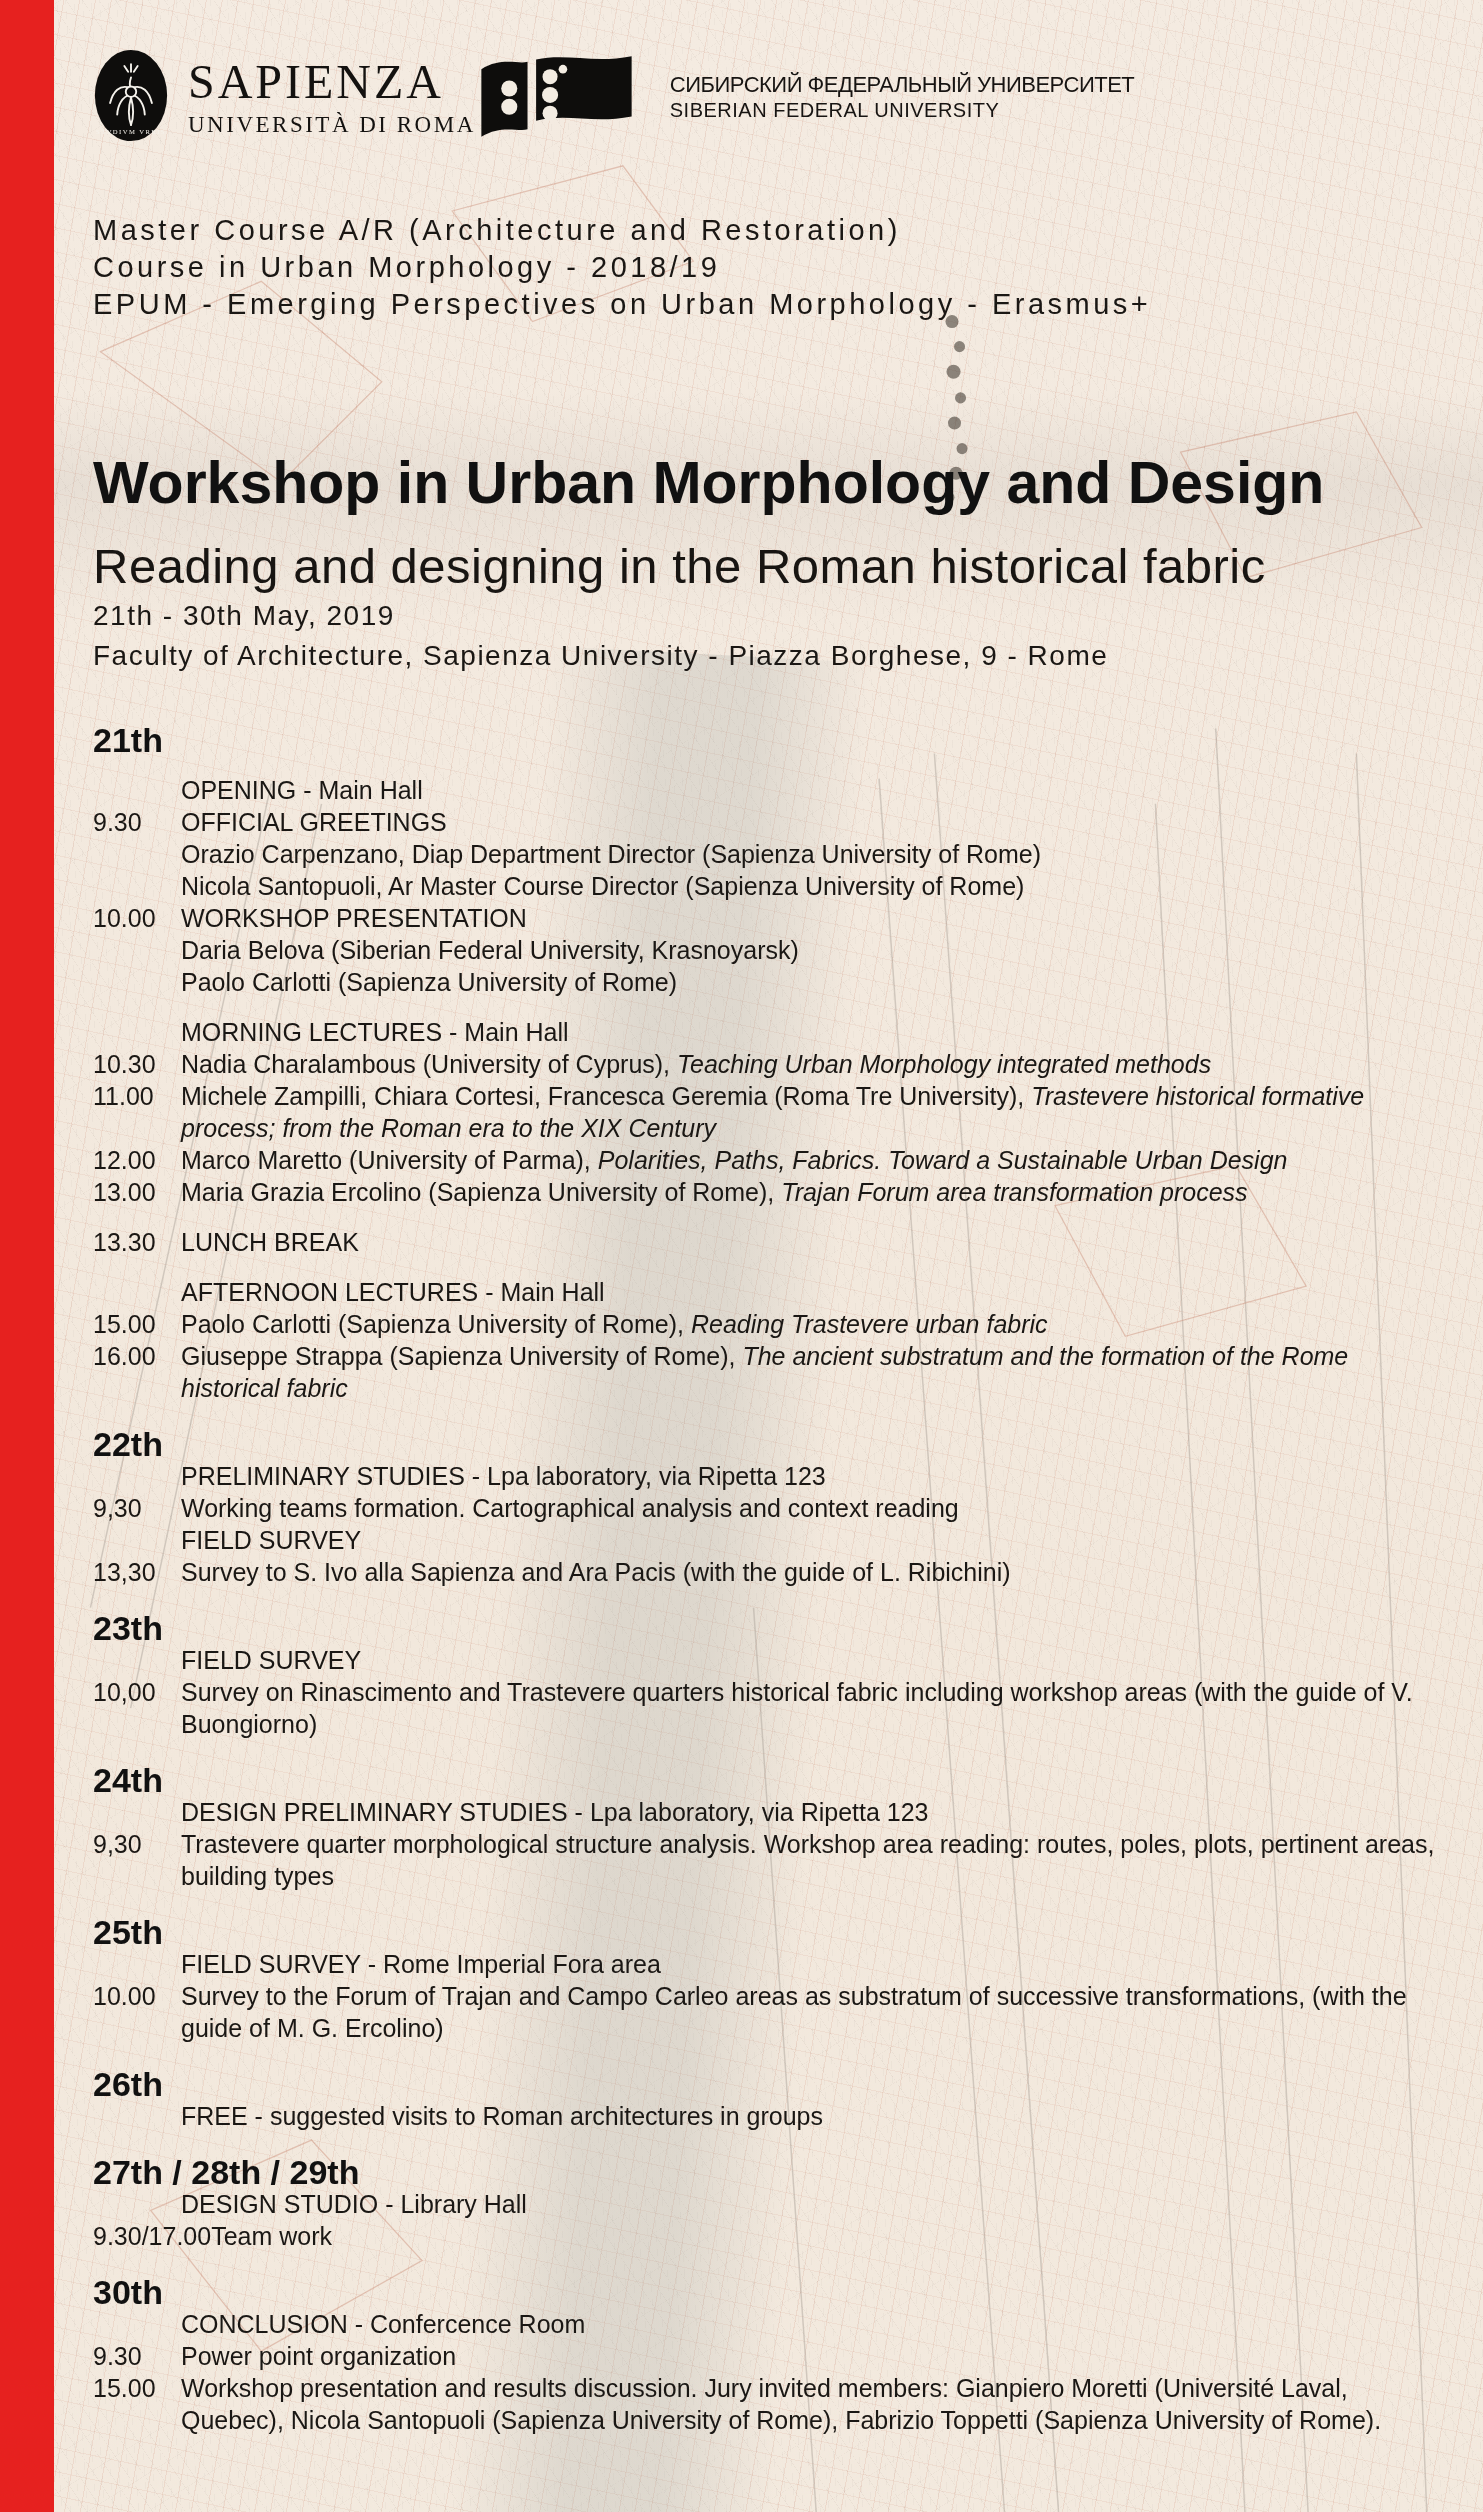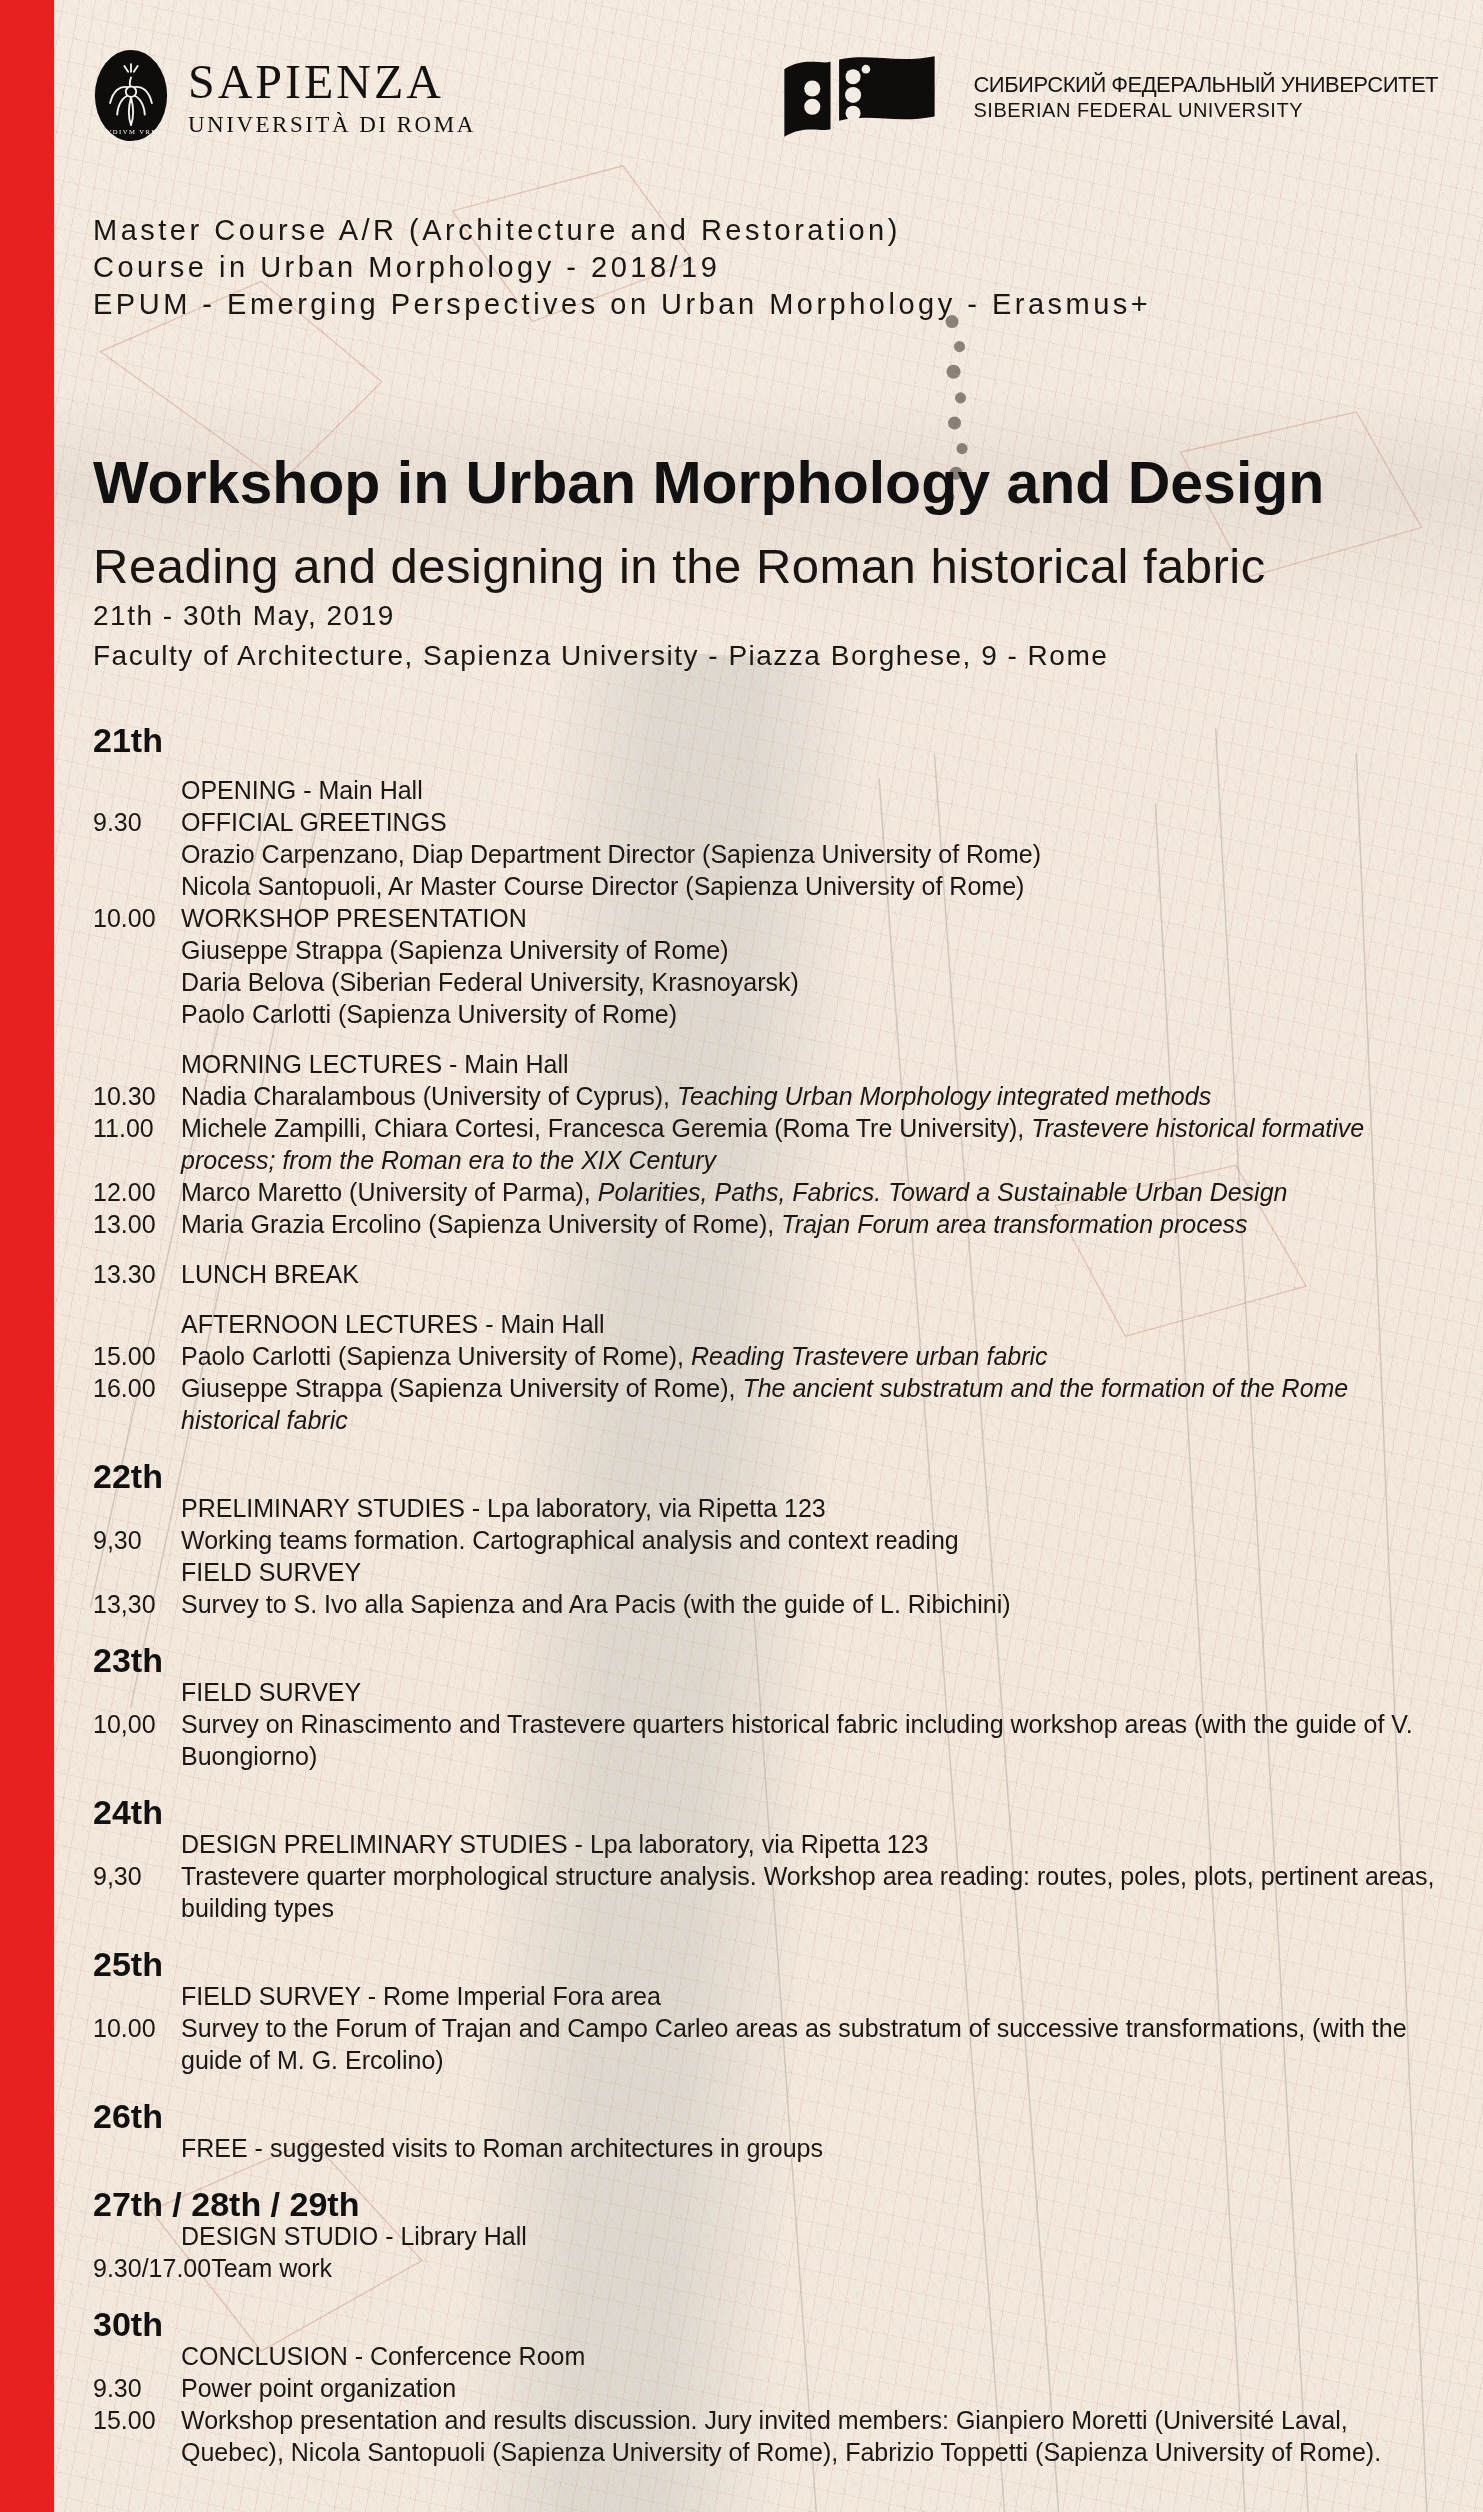--- a/index.html
+++ b/index.html
@@ -29,21 +29,21 @@
   .grey-wash{
     position:absolute;top:392px;left:0;width:100%;height:231px;
     background:linear-gradient(180deg, rgba(125,122,118,0) 0%, rgba(125,122,118,0.10) 40%, rgba(125,122,118,0) 100%);
   }
   .map-decor{position:absolute;inset:0;}
   
   .red-stripe{position:absolute;left:0;top:0;width:54px;height:100%;background:#e6211f;}
   
   .content{position:relative;padding:48px 45px 0 93px;}
   
-  .header-row{display:flex;justify-content:space-between;align-items:flex-start;min-height:121px;}
+  .header-row{display:flex;justify-content:flex-start;align-items:flex-start;min-height:121px;}
   .sapienza{display:flex;align-items:center;gap:19px;}
   .sapienza-text .wordmark{
     font-family:"Liberation Serif",serif;font-size:48px;letter-spacing:3px;color:#141210;line-height:1;
   }
   .sapienza-text .wordsub{
     font-family:"Liberation Serif",serif;font-size:23px;letter-spacing:2.5px;color:#141210;margin-top:7px;line-height:1;
   }
   .sibfu{display:flex;align-items:center;gap:33px;margin-top:5px;}
   .sibfu-text .ru{font-size:22px;letter-spacing:-0.5px;font-weight:500;line-height:1.25;color:#171412;}
   .sibfu-text .en{font-size:20px;letter-spacing:0.5px;font-weight:500;line-height:1.25;color:#171412;}
@@ -190,24 +190,20 @@
           <div class="row">
             <div class="t"></div>
             <div class="x"><span>Nicola Santopuoli, Ar Master Course Director (Sapienza University of Rome)</span></div>
           </div>
           <div class="row">
             <div class="t">10.00</div>
             <div class="x"><span>WORKSHOP PRESENTATION</span></div>
           </div>
           <div class="row">
             <div class="t"></div>
-            <div class="x"><span>Giuseppe Strappa (Sapienza University of Rome)</span></div>
-          </div>
-          <div class="row">
-            <div class="t"></div>
             <div class="x"><span>Daria Belova (Siberian Federal University, Krasnoyarsk)</span></div>
           </div>
           <div class="row">
             <div class="t"></div>
             <div class="x"><span>Paolo Carlotti (Sapienza University of Rome)</span></div>
           </div>
           <div class="row blank"></div>
           <div class="row">
             <div class="t"></div>
             <div class="x"><span>MORNING LECTURES - Main Hall</span></div>

